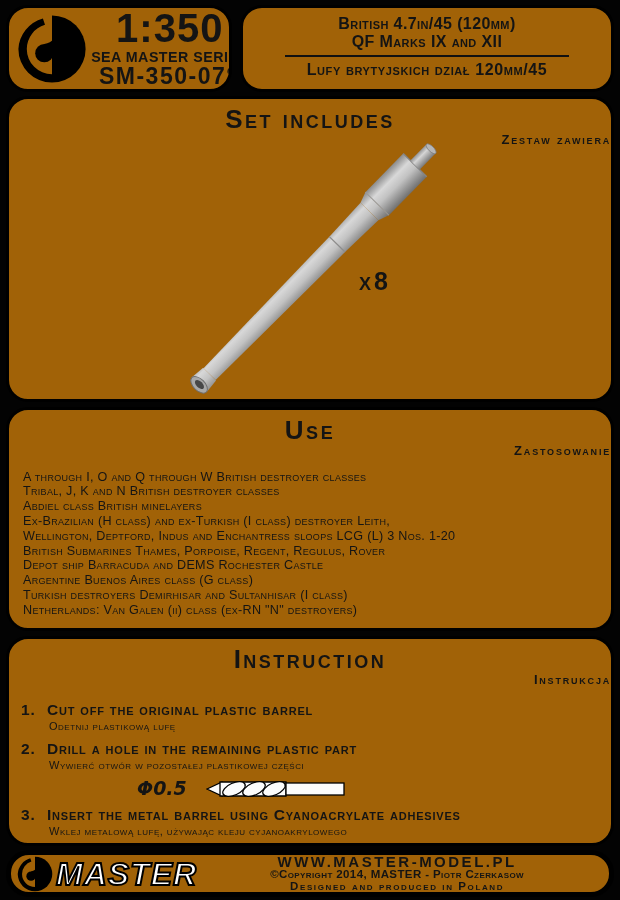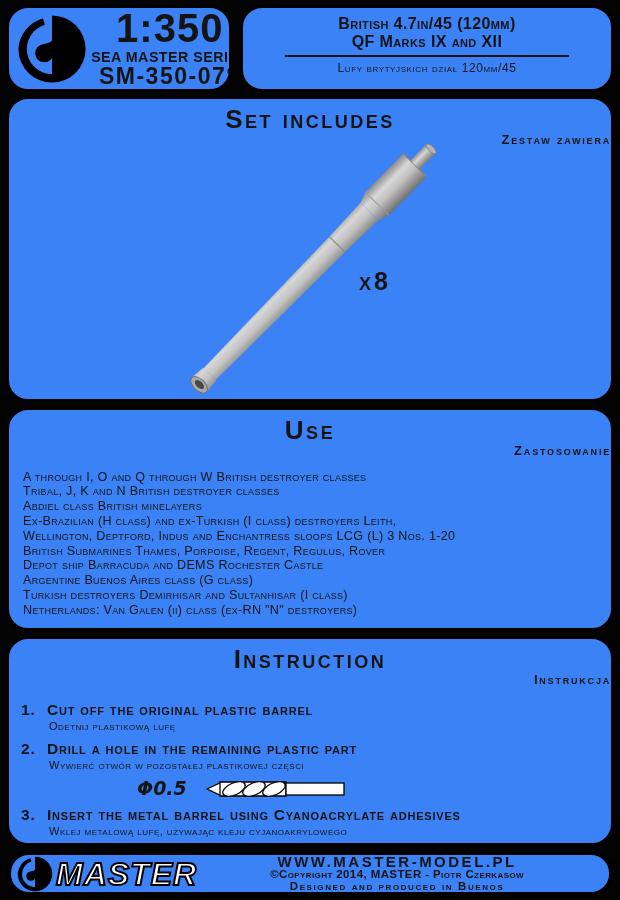--- a/index.html
+++ b/index.html
@@ -6,38 +6,38 @@
   body {
     width:620px; height:900px;
     background:#000;
     font-family:"Liberation Sans", sans-serif;
     color:#141414;
     overflow:hidden;
   }
   .page { position:relative; width:620px; height:900px; background:#030303; }
 
   .panel {
-    position:absolute; background:#3b82f6; border:3px solid #000;
+    position:absolute; background:#a16207; border:3px solid #000;
     border-radius:22px; box-sizing:border-box; overflow:hidden;
   }
   .sc { font-variant:small-caps; }
 
   
   .panel-brand { left:6px; top:5px; width:226px; height:87px; display:flex; align-items:center; padding:4px 8px; }
   .swirl { flex:0 0 auto; }
   .brand-text { flex:1; text-align:center; line-height:1; }
   .brand-scale { font-size:40px; font-weight:700; letter-spacing:1px; line-height:0.9; }
   .brand-series { font-size:15px; font-weight:700; letter-spacing:0.5px; transform:scaleX(0.95); margin-top:3px; white-space:nowrap; }
   .brand-code { font-size:23px; font-weight:700; letter-spacing:1.5px; white-space:nowrap; margin-top:1px; }
 
   
   .panel-title { left:240px; top:5px; width:374px; height:87px; text-align:center; padding-top:7px; }
   .title-l1, .title-l2 { font-size:16px; font-weight:700; letter-spacing:0.4px; line-height:1.1; white-space:nowrap; }
   .title-rule { width:284px; height:2px; background:#111; margin:5px auto 4px auto; }
-  .title-sub { font-size:12px; font-weight:400; letter-spacing:0.6px; }
+  .title-sub { font-size:16px; font-weight:700; letter-spacing:0.6px; }
 
   
   .panel-set { left:6px; top:96px; width:608px; height:306px; }
   .panel-use { left:6px; top:407px; width:608px; height:224px; }
   .panel-instruction { left:6px; top:636px; width:608px; height:210px; }
 
   .sec-head { position:relative; z-index:1; font-size:26px; font-weight:700; letter-spacing:2.5px; text-align:center; margin-top:7px; line-height:1.05; }
   .sec-sub  { position:relative; z-index:1; font-size:13px; font-weight:700; letter-spacing:1.8px; text-align:right; line-height:1.1; }
 
   .barrel-svg { position:absolute; left:0; top:0; pointer-events:none; }
@@ -124,21 +124,21 @@
     <div class="qty sc">x8</div>
   </section>
 
   <section class="panel panel-use">
     <div class="sec-head sc">Use</div>
     <div class="sec-sub sc">Zastosowanie</div>
     <div class="use-list sc">
       <div>A through I, O and Q through W British destroyer classes</div>
       <div>Tribal, J, K and N British destroyer classes</div>
       <div>Abdiel class British minelayers</div>
-      <div>Ex-Brazilian (H class) and ex-Turkish (I class) destroyers Leith,</div>
+      <div>Ex-Brazilian (H class) and ex-Turkish (I class) destroyer Leith,</div>
       <div>Wellington, Deptford, Indus and Enchantress sloops LCG (L) 3 Nos. 1-20</div>
       <div>British Submarines Thames, Porpoise, Regent, Regulus, Rover</div>
       <div>Depot ship Barracuda and DEMS Rochester Castle</div>
       <div>Argentine Buenos Aires class (G class)</div>
       <div>Turkish destroyers Demirhisar and Sultanhisar (I class)</div>
       <div>Netherlands:  Van Galen (ii) class (ex-RN "N" destroyers)</div>
     </div>
   </section>
 
   <section class="panel panel-instruction">
@@ -187,17 +187,17 @@
         <path d="M50 2 A48 48 0 0 1 50 98 Z" fill="#000"></path>
         <path d="M37 6.5 A48 48 0 0 0 2 50 A48 48 0 0 0 50 98 L50 86 A36 36 0 0 1 14 50 A36 36 0 0 1 40 15.5 Z" fill="#000"></path>
         <circle cx="39" cy="56" r="13" fill="#000"></circle>
         <path d="M39 43 C51 41 57 33 56 19 L64 23 C63 38 54 51 40 55 Z" fill="#000"></path>
       </svg>
       <span class="master-text">MASTER</span>
     </div>
     <div class="footer-right">
       <div class="footer-web">WWW.MASTER-MODEL.PL</div>
       <div class="footer-copy sc">©Copyright 2014, MASTER - Piotr Czerkasow</div>
-      <div class="footer-origin sc">Designed and produced in Buenos</div>
+      <div class="footer-origin sc">Designed and produced in Poland</div>
     </div>
   </section>
 
 </div>
 
 </body></html>

